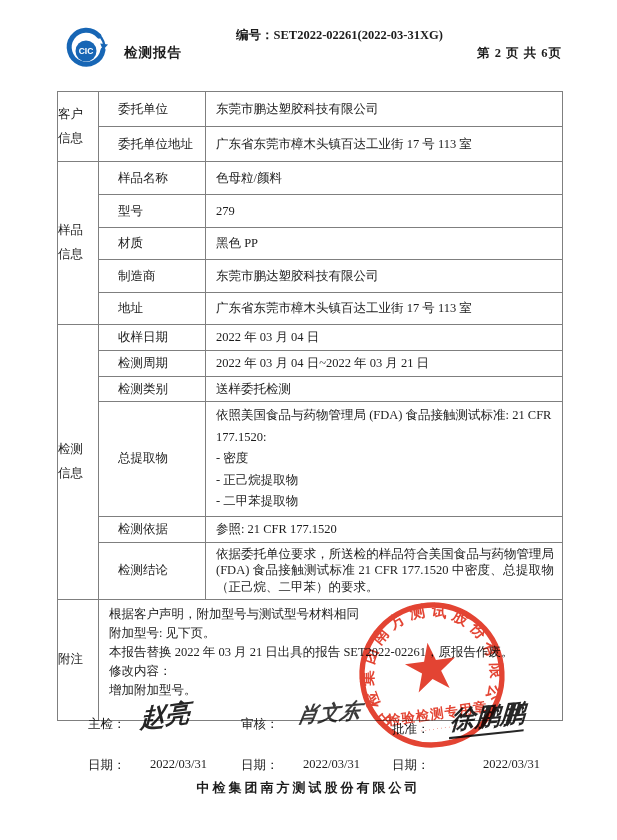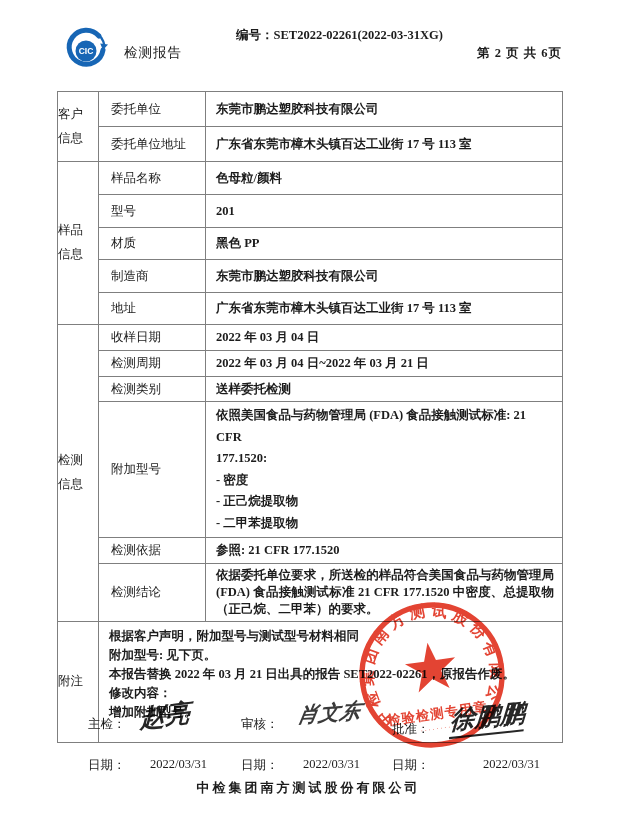--- a/index.html
+++ b/index.html
@@ -2,30 +2,30 @@
 <html><head>
 <meta charset="utf-8">
 <style>
   * { margin:0; padding:0; box-sizing:border-box; }
   html,body { background:#ffffff; }
   body { font-family:"Liberation Serif","DejaVu Serif",serif; color:#1c1c1c; }
   .page { position:relative; width:617px; height:840px; margin:16px auto; background:#fff; overflow:hidden; }
 
   
   .hdr-logo { position:absolute; left:63px; top:11px; width:46px; height:46px; }
-  .hdr-title { position:absolute; left:124px; top:28px; font-size:13.5px; font-weight:normal; letter-spacing:1px; }
+  .hdr-title { position:absolute; left:124px; top:28px; font-size:13.5px; font-weight:bold; letter-spacing:1px; }
   .hdr-no { position:absolute; left:236px; top:11px; font-size:12.5px; font-weight:bold; }
   .hdr-page { position:absolute; left:477px; top:29px; font-size:12.5px; font-weight:bold; letter-spacing:1px; }
 
   
   table.report { position:absolute; left:57px; top:75px; width:505px; border-collapse:collapse; table-layout:fixed; }
   table.report td { border:1px solid #7f7f7f; font-size:12.5px; vertical-align:middle; }
   td.group { width:41px; text-align:left; white-space:pre-line; line-height:1.9; padding:2px 0; }
-  td.lbl { width:107px; padding:3px 0 3px 12px; }
-  td.val { padding:3px 8px 3px 10px; white-space:pre-line;font-weight:bold; }
+  td.lbl { width:107px; padding:3px 0 3px 19px; }
+  td.val { padding:3px 8px 3px 10px; white-space:pre-line; }
   tr.h35{height:35px} tr.h33{height:33px} tr.h32{height:32px} tr.h26{height:26px} tr.h25{height:25px}
   tr.h89{height:89px} tr.h48{height:48px} tr.h90{height:90px}
   td.val.items { line-height:1.72; vertical-align:middle; }
   td.val.concl { line-height:1.35; text-align:justify; }
   td.val.note  { line-height:1.52; vertical-align:middle; padding-top:5px; padding-bottom:20px; }
 
   
   .stamp { position:absolute; left:356px; top:583px; width:152px; height:152px;
            transform:rotate(-8deg); mix-blend-mode:multiply; opacity:.95; z-index:5; }
 
@@ -79,21 +79,21 @@
       <td class="val">广东省东莞市樟木头镇百达工业街 17 号 113 室</td>
     </tr>
     <tr class="h33">
       <td class="group" rowspan="5">样品
 信息</td>
       <td class="lbl">样品名称</td>
       <td class="val">色母粒/颜料</td>
     </tr>
     <tr class="h33">
       <td class="lbl">型号</td>
-      <td class="val">201</td>
+      <td class="val">279</td>
     </tr>
     <tr class="h32">
       <td class="lbl">材质</td>
       <td class="val">黑色 PP</td>
     </tr>
     <tr class="h33">
       <td class="lbl">制造商</td>
       <td class="val">东莞市鹏达塑胶科技有限公司</td>
     </tr>
     <tr class="h32">
@@ -108,21 +108,21 @@
     </tr>
     <tr class="h26">
       <td class="lbl">检测周期</td>
       <td class="val">2022 年 03 月 04 日~2022 年 03 月 21 日</td>
     </tr>
     <tr class="h25">
       <td class="lbl">检测类别</td>
       <td class="val">送样委托检测</td>
     </tr>
     <tr class="h89">
-      <td class="lbl">附加型号</td>
+      <td class="lbl">总提取物</td>
       <td class="val items">依照美国食品与药物管理局 (FDA) 食品接触测试标准: 21 CFR
 177.1520:
 -  密度
 -  正己烷提取物
 -  二甲苯提取物</td>
     </tr>
     <tr class="h26">
       <td class="lbl">检测依据</td>
       <td class="val">参照: 21 CFR 177.1520</td>
     </tr>

